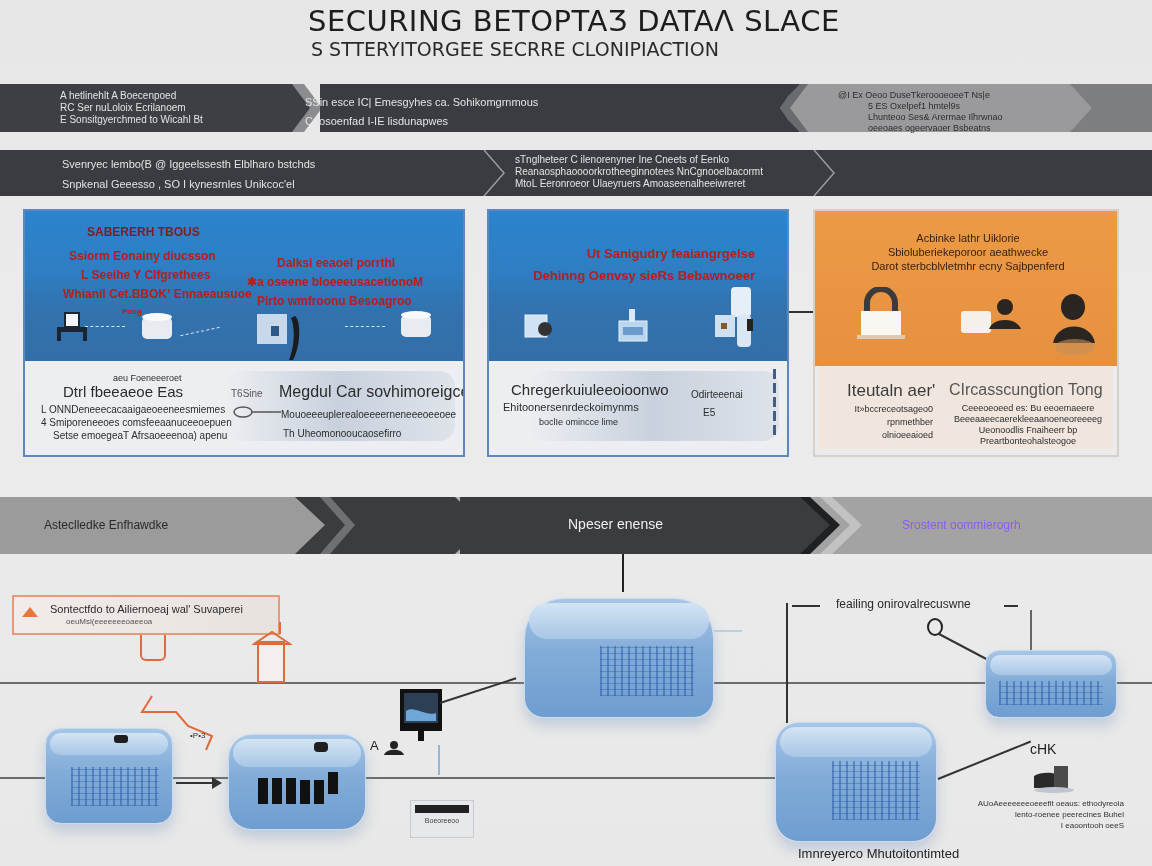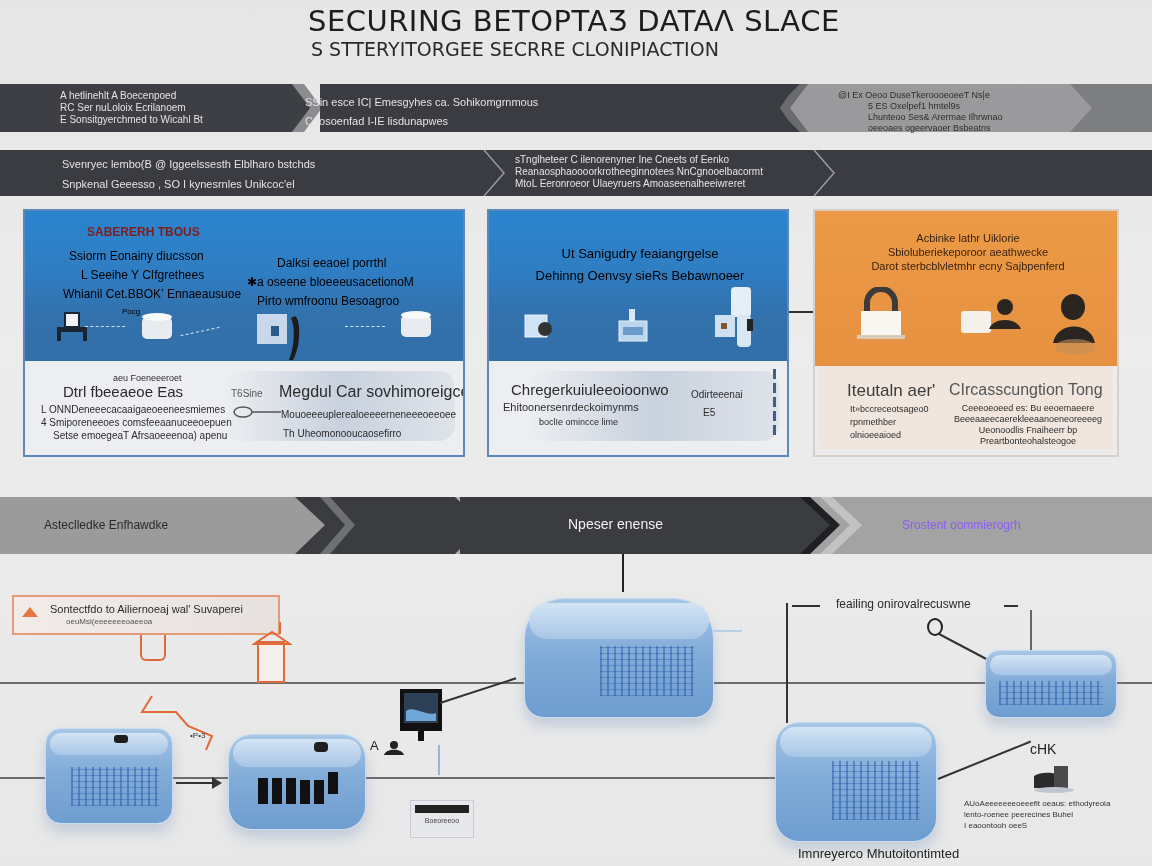--- a/index.html
+++ b/index.html
@@ -32,21 +32,21 @@
   .card.blue1 { left: 23px; width: 442px; }
   .card.blue2 { left: 487px; width: 302px; }
   .card.orange { left: 813px; width: 306px; border-color: #d6d0c8; }
   .card .top { position: absolute; left: 0; top: 0; right: 0; height: 150px;
     background: linear-gradient(180deg, #2b84cd 0%, #2f7dc2 45%, #3a7ab5 70%, #4a86bd 100%); }
   .card .top .mountain { position: absolute; left: 0; right: 0; top: 60px; height: 90px;
     background: linear-gradient(180deg, rgba(40,100,160,0.0), rgba(30,90,150,0.55)); }
   .card .bottom { position: absolute; left: 0; right: 0; top: 150px; bottom: 0; background: #eceef1; }
   .card.orange .top { background: linear-gradient(180deg, #ec9a45 0%, #e99443 60%, #e6913f 100%); height: 155px; }
   .card.orange .bottom { top: 155px; background: #f0e6de; left: 4px; right: 4px; bottom: 6px; }
-  .card-text-light { color: #000000; font-size: 12px; white-space: nowrap; }
+  .card-text-light { color: #b91c1c; font-size: 12px; white-space: nowrap; font-weight: bold; }
   .card-head { color: #7f1d1d; font-size: 12px; font-weight: bold; white-space: nowrap; }
   .card-text-dark { color: #2c2c2c; font-size: 10px; white-space: nowrap; }
   .card-big-dark { color: #2b2b2b; font-size: 16px; white-space: nowrap; }
   .smear { background: linear-gradient(90deg, rgba(170,185,205,0.0), rgba(170,185,205,0.55), rgba(170,185,205,0.2)); border-radius: 16px; }
 
   
   .process { left: 0; top: 497px; width: 1152px; height: 57px; }
   .p-seg1 { left: 0; top: 0; width: 330px; height: 57px; background: #9b9b9b; }
   .p-seg2 { left: 295px; top: 0; width: 520px; height: 57px; background: #3b3c40; }
   .p-seg3 { left: 800px; top: 0; width: 352px; height: 57px; background: #a3a3a3; }
@@ -179,21 +179,21 @@
     <div class="card-text-dark">Mouoeeeuplerealoeeeerneneeeoeeoee</div>
     <div class="card-text-dark" style="padding-left:2px">Th Uheomonooucaosefirro</div>
   </div>
 </div>
 
 <div class="card blue2">
   <div class="top">
       <div class="mountain"></div>
     </div>
   <div class="bottom"></div>
-  <div class="abs" style="left:36px;top:32px;line-height:22px;text-align:center;width:230px;">
+  <div class="abs" style="left:36px;top:32px;line-height:22px;text-align:right;width:230px;">
     <div class="card-text-light" style="font-size:13px">Ut Sanigudry feaiangrgelse</div>
     <div class="card-text-light" style="font-size:13px">Dehinng Oenvsy sieRs Bebawnoeer</div>
   </div>
   <svg class="abs" style="left:34px;top:100px" width="34" height="34">
     <rect x="2" y="4" width="22" height="22" fill="#cfe3f4" stroke="#e8f1fa"></rect>
     <circle cx="22" cy="18" r="7" fill="#333"></circle>
   </svg>
   <svg class="abs" style="left:126px;top:96px" width="38" height="40">
     <rect x="14" y="2" width="6" height="12" fill="#d8e8f6"></rect>
     <rect x="4" y="14" width="28" height="20" fill="#bcd6ee" stroke="#e8f1fa"></rect>
@@ -235,21 +235,21 @@
     <rect x="2" y="14" width="30" height="22" rx="3" fill="#f5f0ea"></rect>
     <circle cx="46" cy="10" r="8" fill="#2a2520"></circle>
     <path d="M30,32 C34,20 58,20 62,32 Z" fill="#2a2520"></path>
   </svg>
   <svg class="abs" style="left:236px;top:80px" width="50" height="70">
     <ellipse cx="22" cy="16" rx="12" ry="13" fill="#2a2520"></ellipse>
     <path d="M2,52 C6,30 40,30 44,52 Z" fill="#2a2520"></path>
     <ellipse cx="24" cy="56" rx="20" ry="8" fill="#c59058" opacity="0.6"></ellipse>
   </svg>
   <div class="abs" style="left:32px;top:170px;font-size:17px;color:#3b3b3b;white-space:nowrap">Iteutaln aer'</div>
-  <div class="abs" style="left:35px;top:192px;line-height:13px;text-align:left;width:100px;">
+  <div class="abs" style="left:18px;top:192px;line-height:13px;text-align:right;width:100px;">
     <div class="card-text-dark" style="font-size:9px">It»bccreceotsageo0</div>
     <div class="card-text-dark" style="font-size:9px">rpnmethber</div>
     <div class="card-text-dark" style="font-size:9px">olnioeeaioed</div>
   </div>
   <div class="abs" style="left:134px;top:170px;font-size:16px;color:#555;white-space:nowrap">CIrcasscungtion Tong</div>
   <div class="abs" style="left:138px;top:192px;line-height:11px;text-align:center;width:150px;">
     <div class="card-text-dark" style="font-size:9px">Ceeeoeoeed es: Bu eeoemaeere</div>
     <div class="card-text-dark" style="font-size:9px">Beeeaaeecaerekleeaanoeneoreeeeg</div>
     <div class="card-text-dark" style="font-size:9px">Ueonoodlis  Fnaiheerr bp</div>
     <div class="card-text-dark" style="font-size:9px">Preartbonteohalsteogoe</div>
@@ -369,18 +369,18 @@
   <div class="lid" style="height:30px;border-radius:20px"></div>
     <div class="grid" style="left:35%;top:32%;"></div>
 </div>
 <div class="line" style="left:938px;top:778px;width:100px;height:2px;background:#333;transform:rotate(-22deg);transform-origin:left;"></div>
 <div class="abs" style="left:1030px;top:741px;font-size:14px;color:#222">cHK</div>
 <svg class="abs" style="left:1032px;top:762px" width="50" height="32">
   <path d="M2,14 C8,10 18,10 24,12 L24,26 L2,26 Z" fill="#2a2a2a"></path>
   <rect x="22" y="4" width="14" height="22" fill="#4a4a4a"></rect>
   <ellipse cx="22" cy="28" rx="20" ry="3" fill="#bfc6cf"></ellipse>
 </svg>
-<div class="abs" style="left:964px;top:798px;text-align:left;width:160px;line-height:11px;">
+<div class="abs" style="left:964px;top:798px;text-align:right;width:160px;line-height:11px;">
   <div style="font-size:8px;color:#333;white-space:nowrap">AUoAeeeeeeeoeeefit oeaus: ethodyreoia</div>
   <div style="font-size:8px;color:#333;white-space:nowrap">lento-roenee  peerecines Buhel</div>
   <div style="font-size:8px;color:#333;white-space:nowrap">I eaoontooh oeeS</div>
 </div>
 <div class="abs" style="left:798px;top:846px;font-size:13px;color:#222;white-space:nowrap">Imnreyerco Mhutoitontimted</div>
 
 </body></html>

